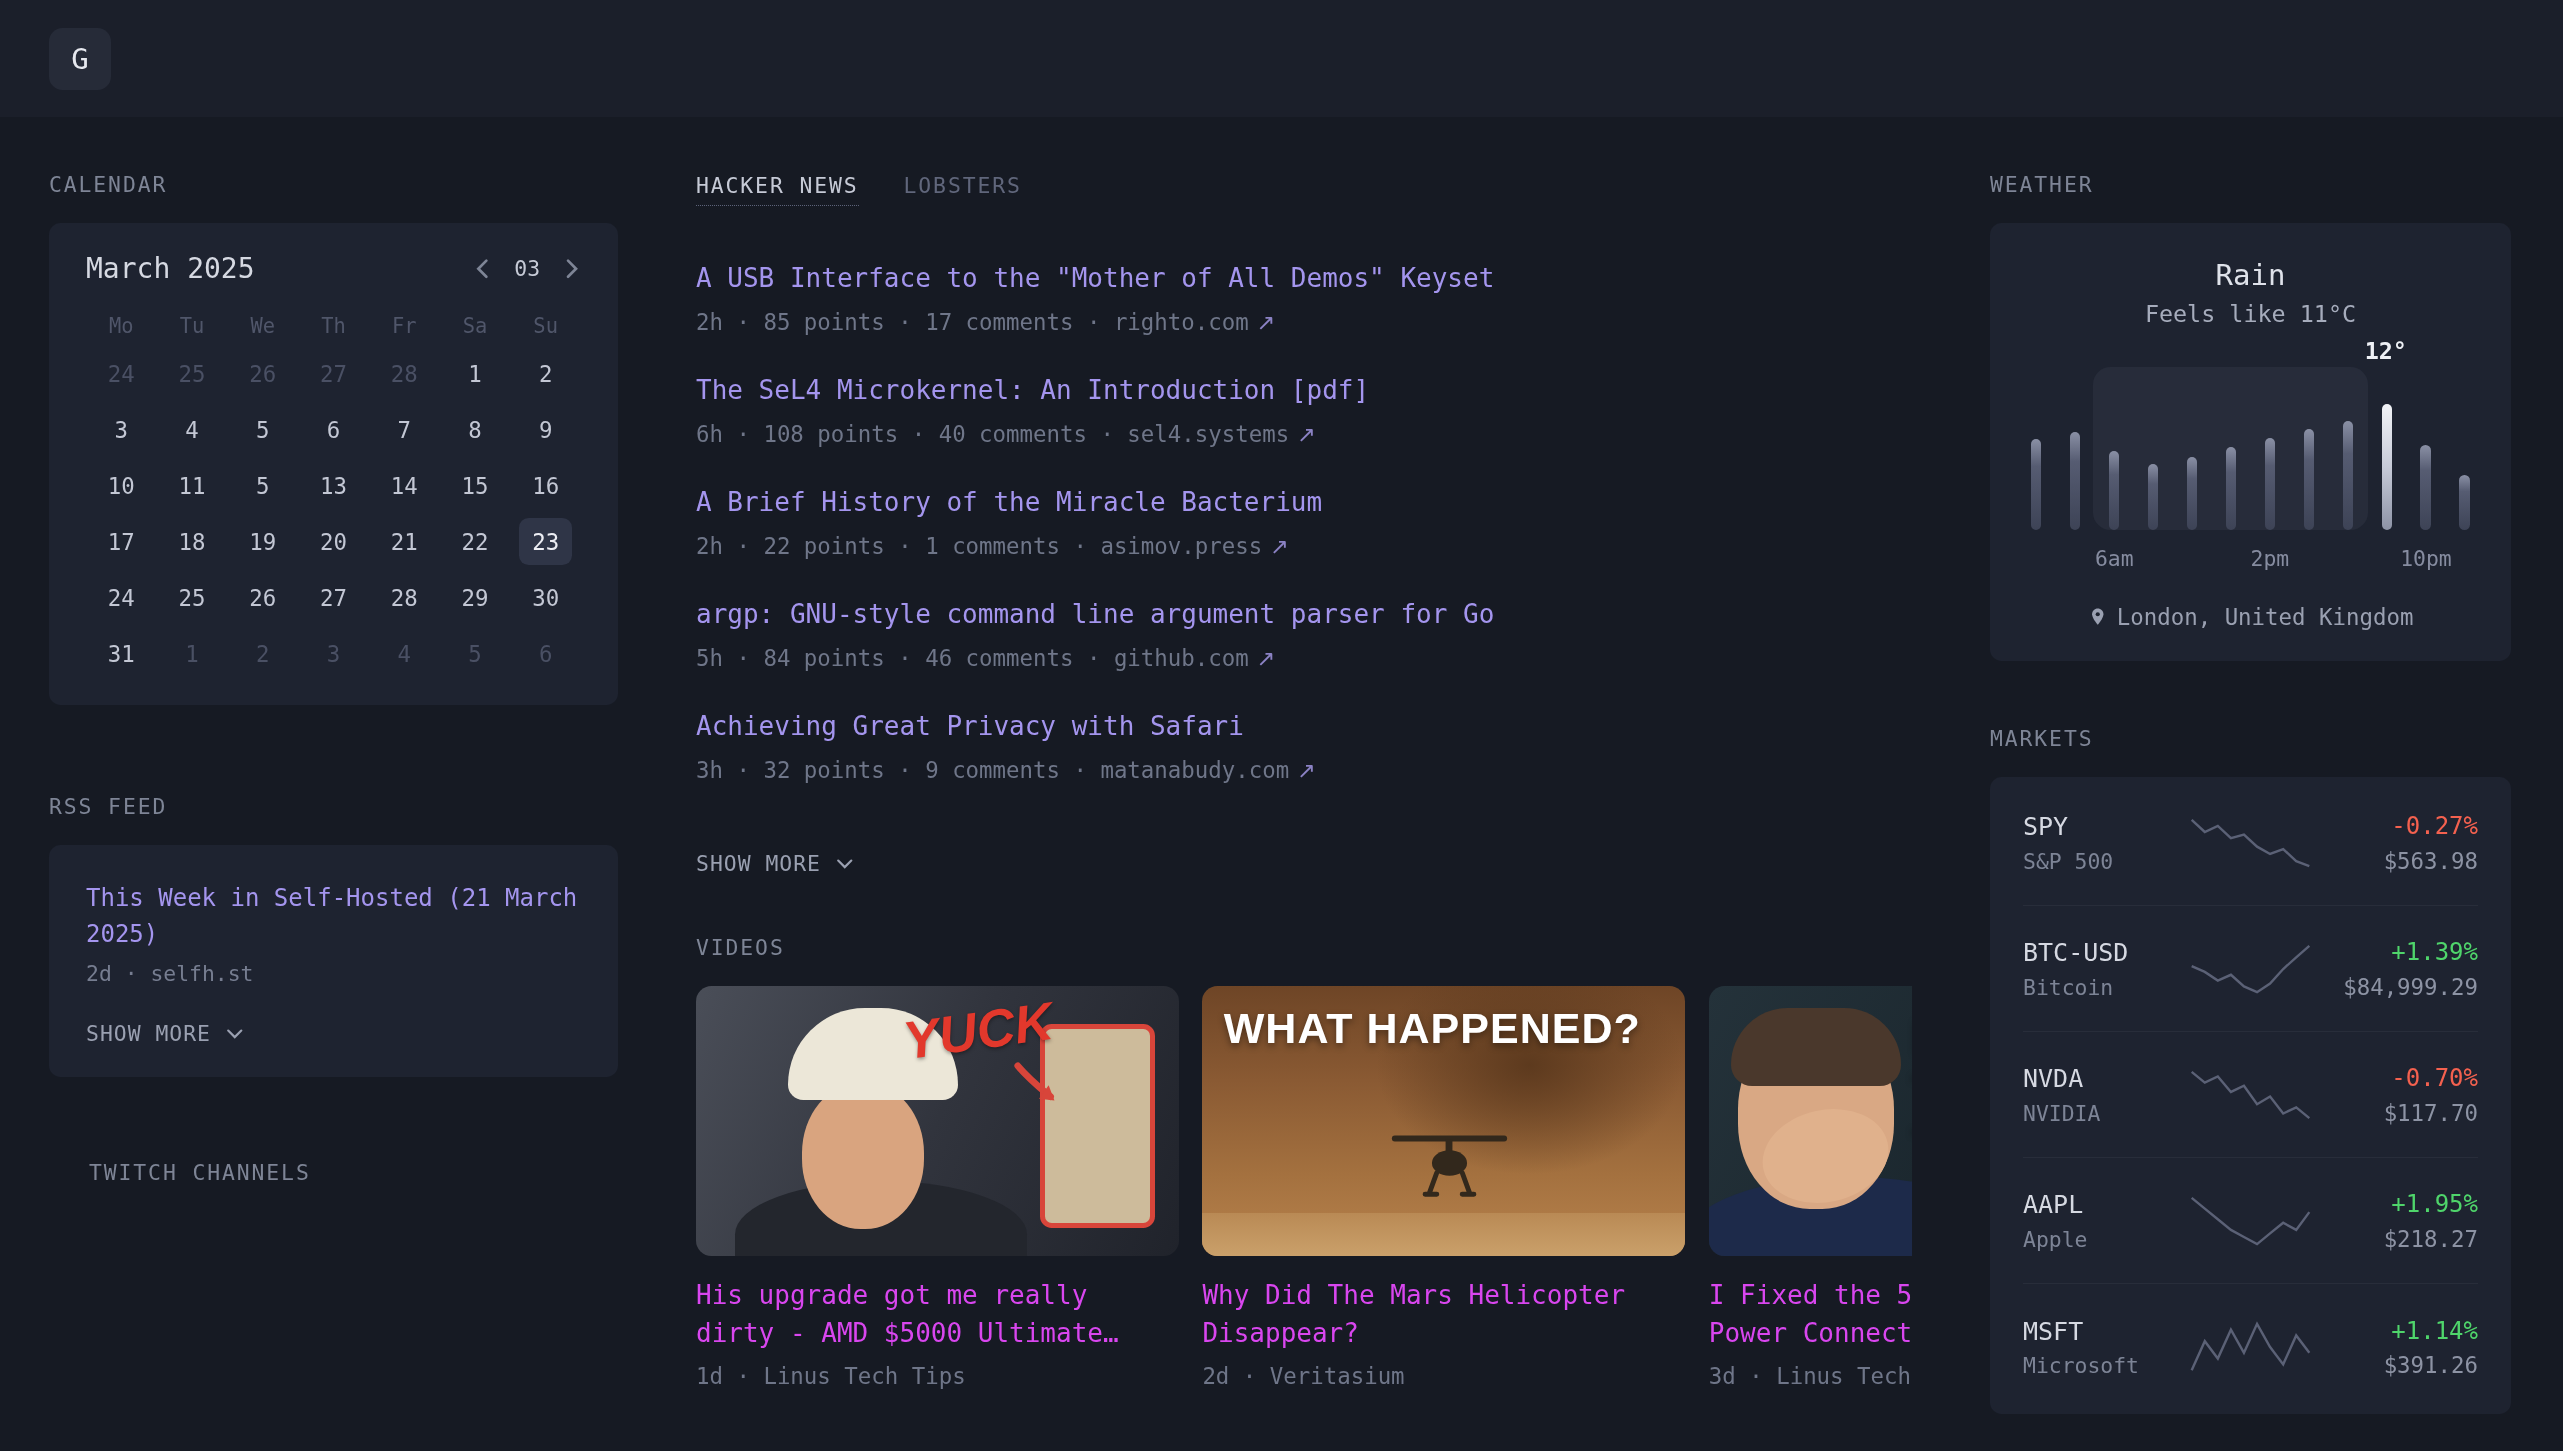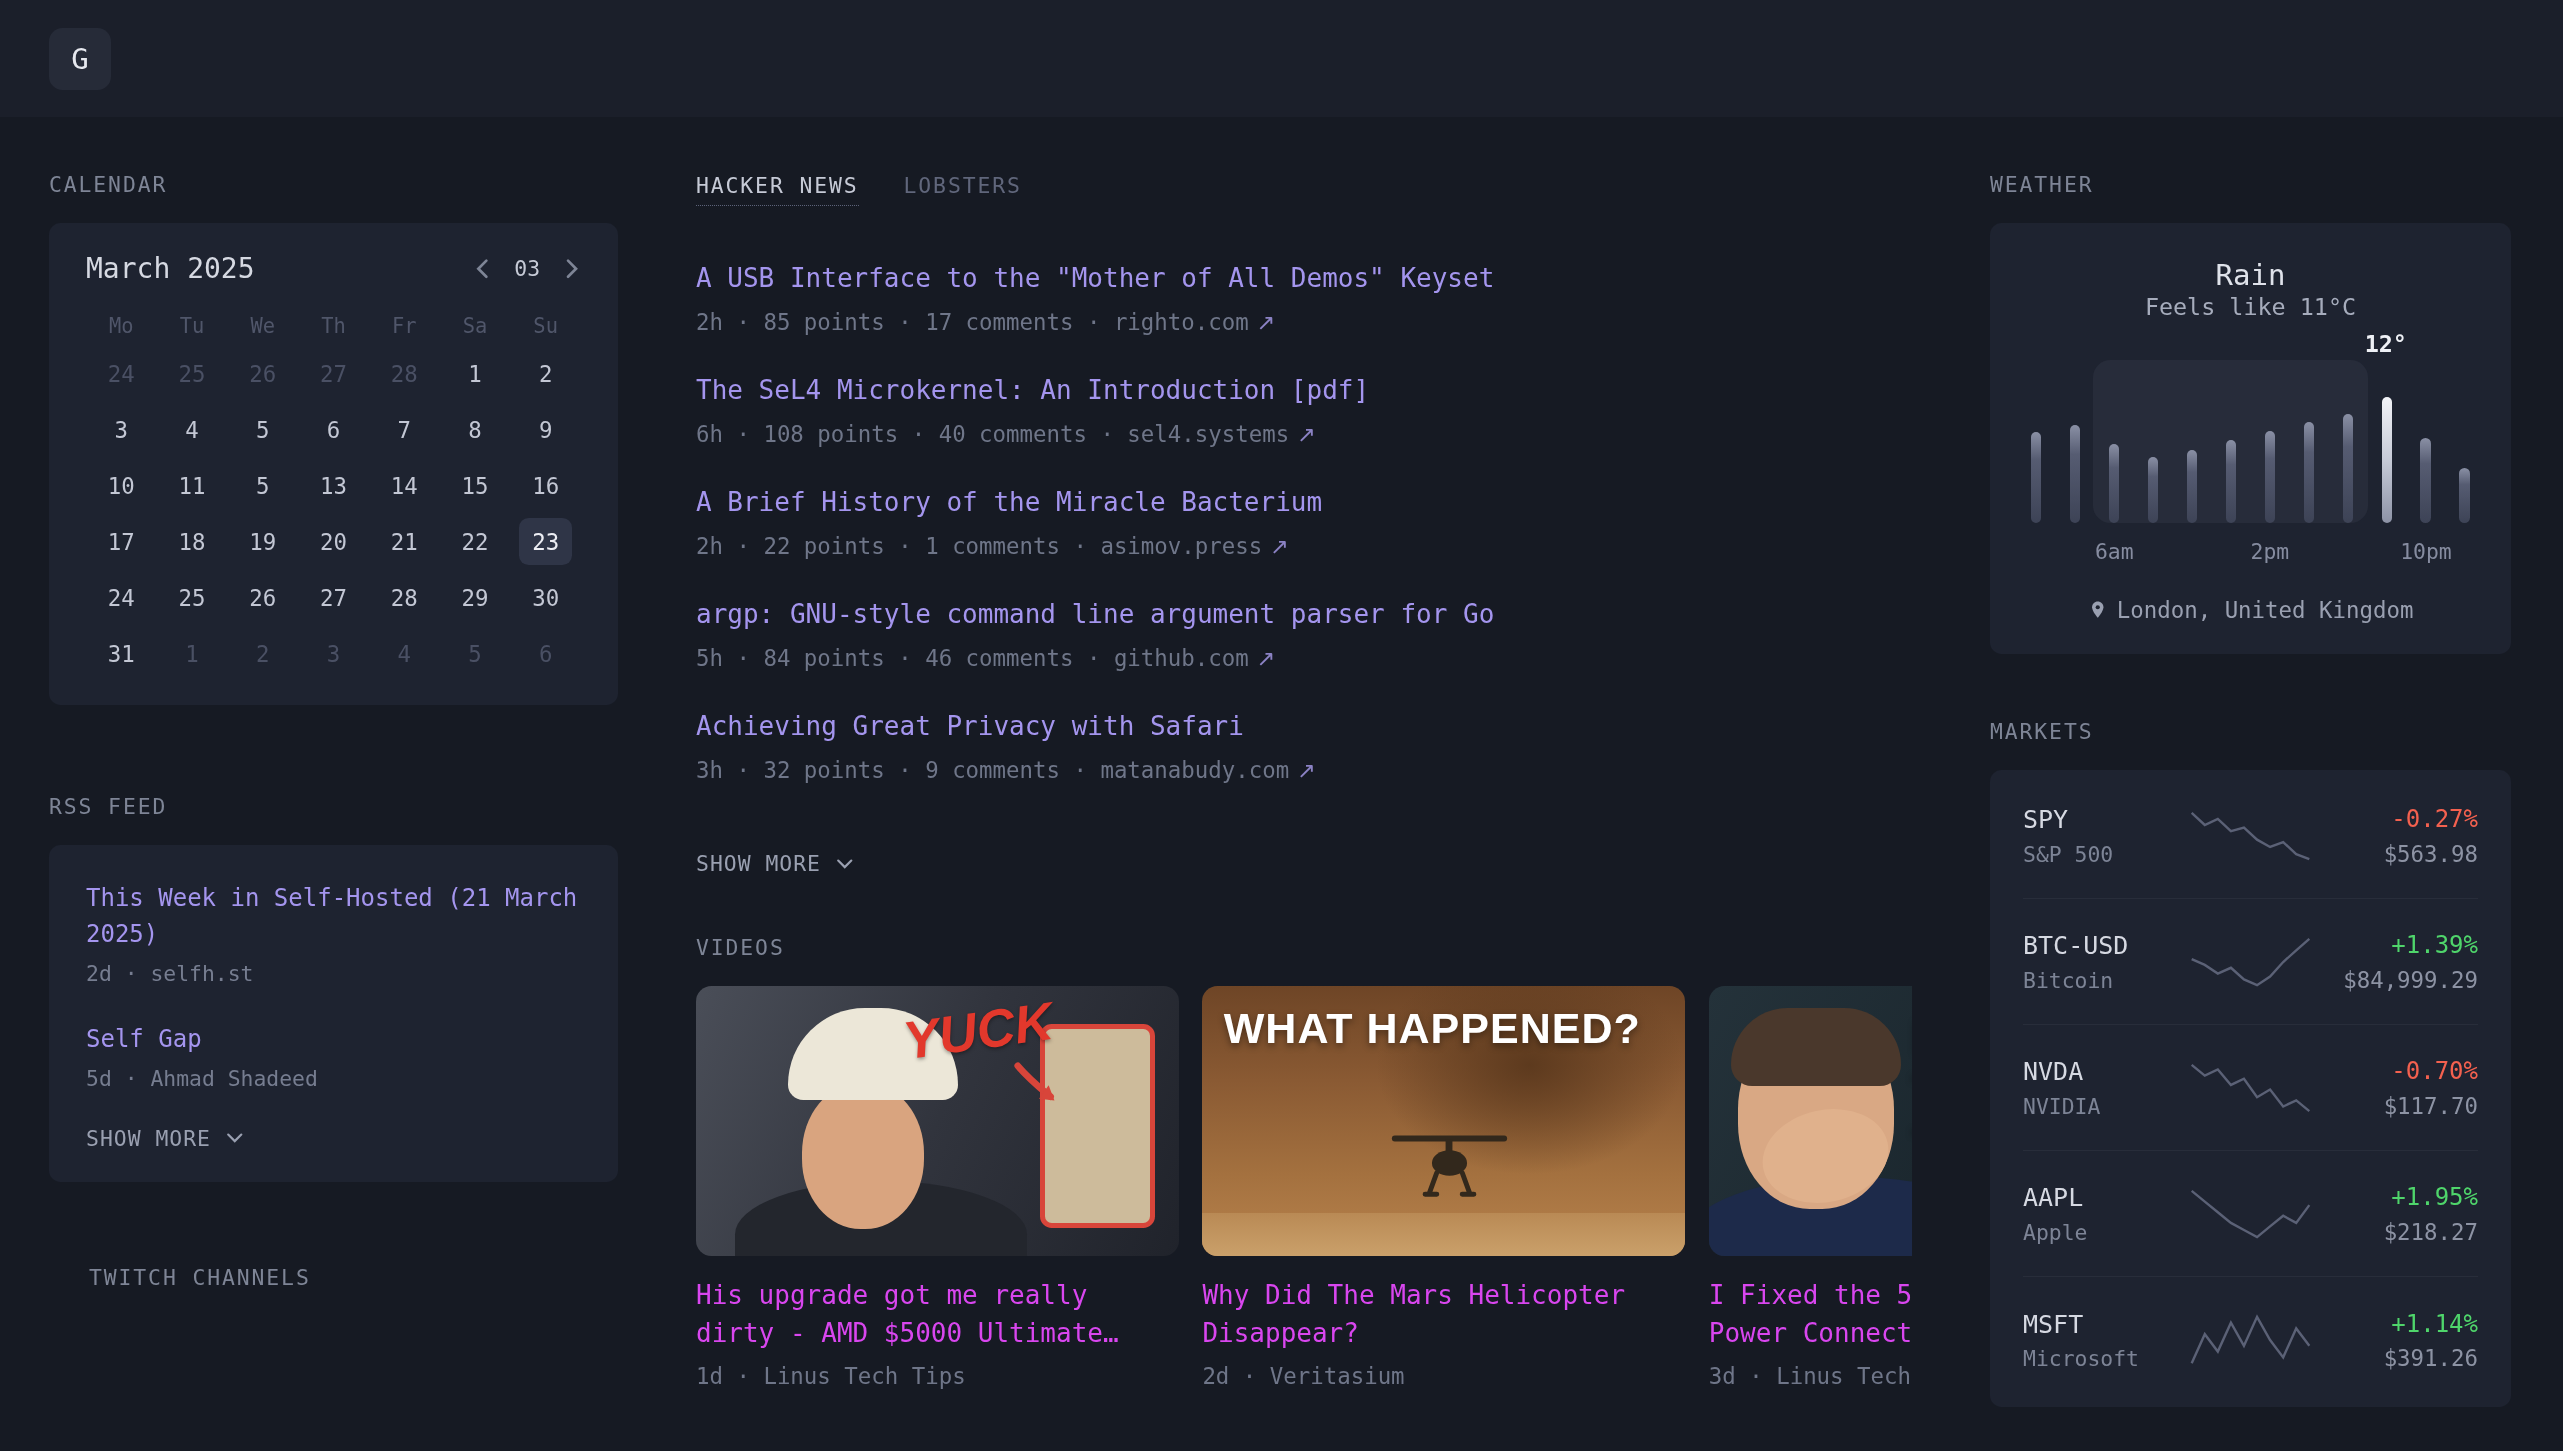--- a/index.html
+++ b/index.html
@@ -142,21 +142,21 @@
   .t3-text {
     position:absolute; left:42%; top:8%; color:#ffffff; font-size:47px;
     font-weight:bold; line-height:1.15; font-family:"Liberation Sans",sans-serif;
     text-shadow:0 2.9px 7.8px rgba(0,0,0,.45);
   }
   .t3-text span { display:block; }
 
   
   .weather-card { padding:35px 35px 31px; text-align:center; }
   .w-cond { font-size:29px; color:#dfe2ea; }
-  .w-feels { font-size:23.4px; color:#a6acbc; margin-top:1px; }
+  .w-feels { font-size:23.4px; color:#a6acbc; margin-top:8px; }
   .w-chart { position:relative; height:146px; margin-top:56px; }
   .w-daylight { position:absolute; left:15%; width:61%; top:-17.5px; bottom:0;
     background:#272c3a; border-radius:17.5px; }
   .w-bars { position:absolute; inset:0; display:flex; justify-content:space-between;
     align-items:flex-end; padding:0 5.8px; }
   .wbar { width:10.7px; border-radius:5.8px;
     background:linear-gradient(180deg,#8a90a5 0%,#565c72 30%,#3d4356 100%); }
   .wbar.hot { background:linear-gradient(180deg,#f2f3f7 0%,#c7cbd8 50%,#8d93a6 100%); }
   .w-temp-label { position:absolute; top:-47px; left:80%; transform:translateX(-50%);
     font-size:23.4px; color:#eef0f5; font-weight:bold; }
@@ -269,24 +269,20 @@
           <div class="cal-day dim">6</div>
         </div>
     </div>
 
     <h2 class="sec sec-rss">RSS FEED</h2>
     <div class="card rss-card">
       <div class="feed-item">
         <a class="feed-title">This Week in Self-Hosted (21 March 2025)</a>
         <div class="feed-meta">2d · selfh.st</div>
       </div>
-      <div class="feed-item">
-        <a class="feed-title">Self Gap</a>
-        <div class="feed-meta">5d · Ahmad Shadeed</div>
-      </div>
       <div class="show-more">
         <span>SHOW MORE</span>
         <svg viewBox="0 0 16 10">
             <path d="M2 2 L8 8 L14 2" fill="none" stroke="currentColor" stroke-width="2" stroke-linecap="round"></path>
           </svg>
       </div>
     </div>
 
     <h2 class="sec sec-twitch">TWITCH CHANNELS</h2>
   </section>

